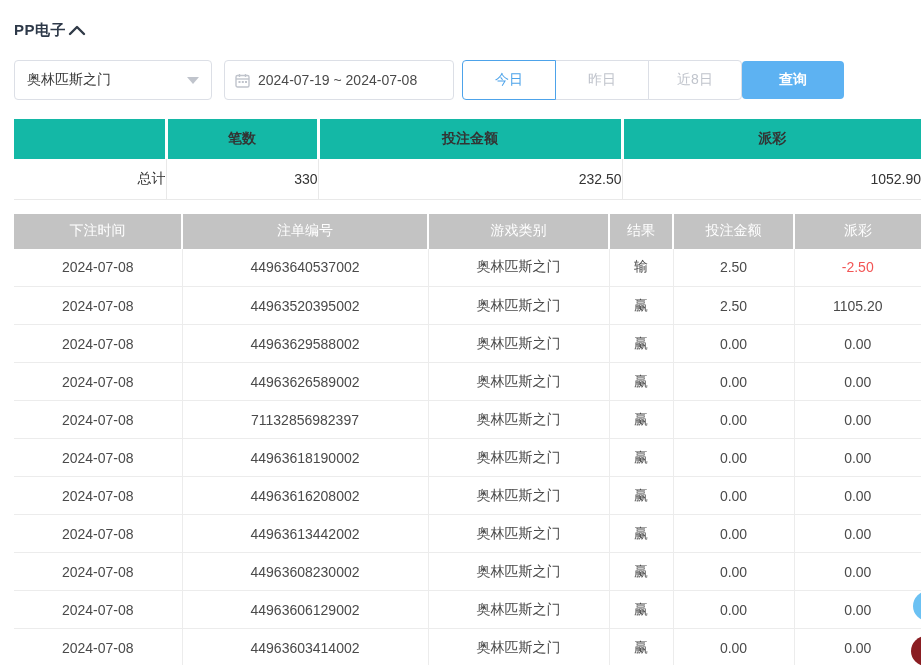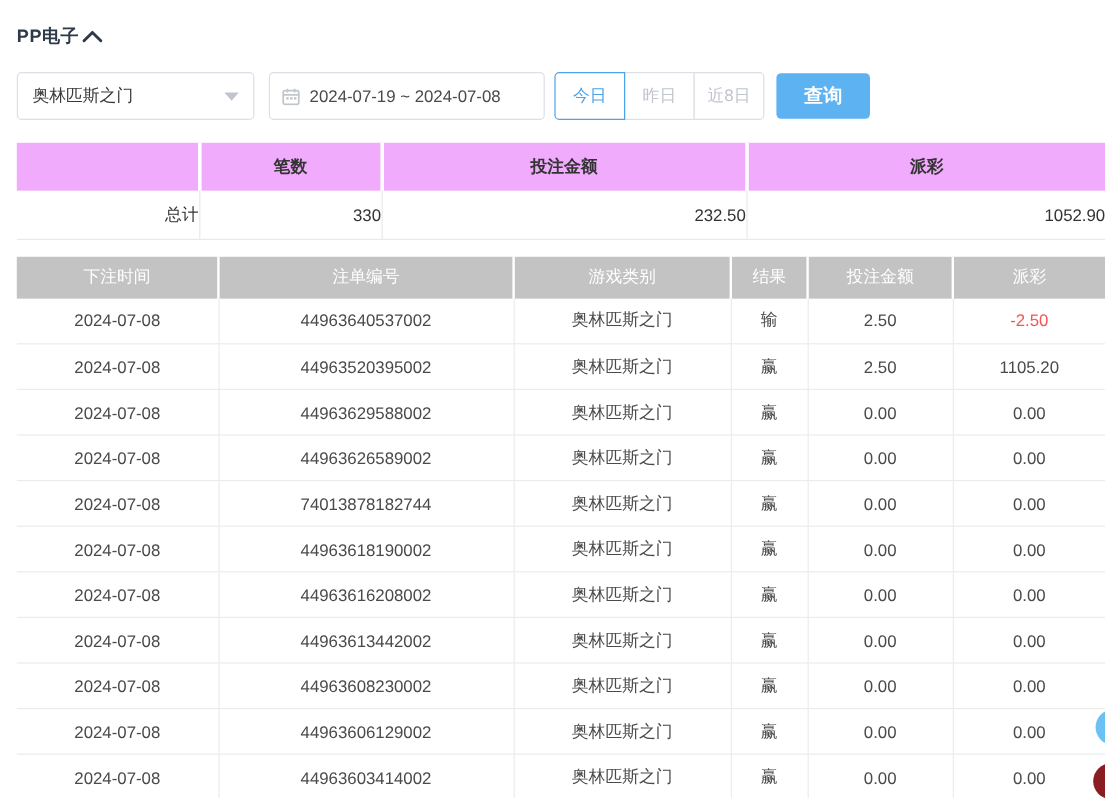--- a/index.html
+++ b/index.html
@@ -37,41 +37,41 @@
     border-top: 7px solid #c0c4cc;
   }
   .date-box {
     margin-left: 12px; width: 230px; height: 40px;
     border: 1px solid #dcdfe6; border-radius: 4px; background: #fff;
     display: flex; align-items: center; padding: 0 10px; cursor: pointer;
   }
   .date-box .date-text { font-size: 14px; color: #4a4a4a; margin-left: 8px; white-space: nowrap; }
   .btn-group { display: flex; margin-left: 8px; }
   .seg-btn {
-    width: 59px; height: 40px; background: #fff; font-size: 14px;
+    width: 94px; height: 40px; background: #fff; font-size: 14px;
     border: 1px solid #dcdfe6; color: #c0c4cc; cursor: pointer;
     display: flex; align-items: center; justify-content: center;
   }
   .seg-btn + .seg-btn { border-left: 1px solid #dcdfe6; margin-left: -1px; }
   .seg-btn:first-child { border-radius: 4px 0 0 4px; }
   .seg-btn:last-child { border-radius: 0 4px 4px 0; }
   .seg-btn.active { border: 1px solid #4da3ea; color: #4da3ea; position: relative; z-index: 2; }
   .query-btn {
-    margin-left: 10px; width: 78px; height: 38px; border: none; border-radius: 4px;
-    background: #5db2f2; color: #ffffff; font-size: 16px; cursor: pointer;
+    width: 102px; height: 38px; border: none; border-radius: 4px;
+    background: #5db2f2; color: #ffffff; font-size: 14px; cursor: pointer;
     display: flex; align-items: center; justify-content: center; font-weight: bold;
   }
 
   
   .summary-table {
     width: calc(100% - 14px); margin-left: 14px; margin-top: 19px;
     border-collapse: collapse; table-layout: fixed;
   }
   .summary-table th {
-    background: #f0abfc; height: 40px; font-size: 14px; font-weight: bold;
+    background: #14b8a6; height: 40px; font-size: 14px; font-weight: bold;
     color: #333; text-align: center; border-right: 3px solid #fff;
   }
   .summary-table th:last-child { border-right: none; }
   .summary-table td {
     height: 40px; font-size: 14px; color: #333; text-align: right;
     background: #fff; border-right: 1px solid #e9e9e9; border-bottom: 1px solid #e9e9e9;
   }
   .summary-table td:last-child { border-right: none; }
 
   
@@ -212,21 +212,21 @@
         <tr>
           <td>2024-07-08</td>
           <td>44963626589002</td>
           <td>奥林匹斯之门</td>
           <td>赢</td>
           <td>0.00</td>
           <td>0.00</td>
         </tr>
         <tr>
           <td>2024-07-08</td>
-          <td>74013878182744</td>
+          <td>71132856982397</td>
           <td>奥林匹斯之门</td>
           <td>赢</td>
           <td>0.00</td>
           <td>0.00</td>
         </tr>
         <tr>
           <td>2024-07-08</td>
           <td>44963618190002</td>
           <td>奥林匹斯之门</td>
           <td>赢</td>

